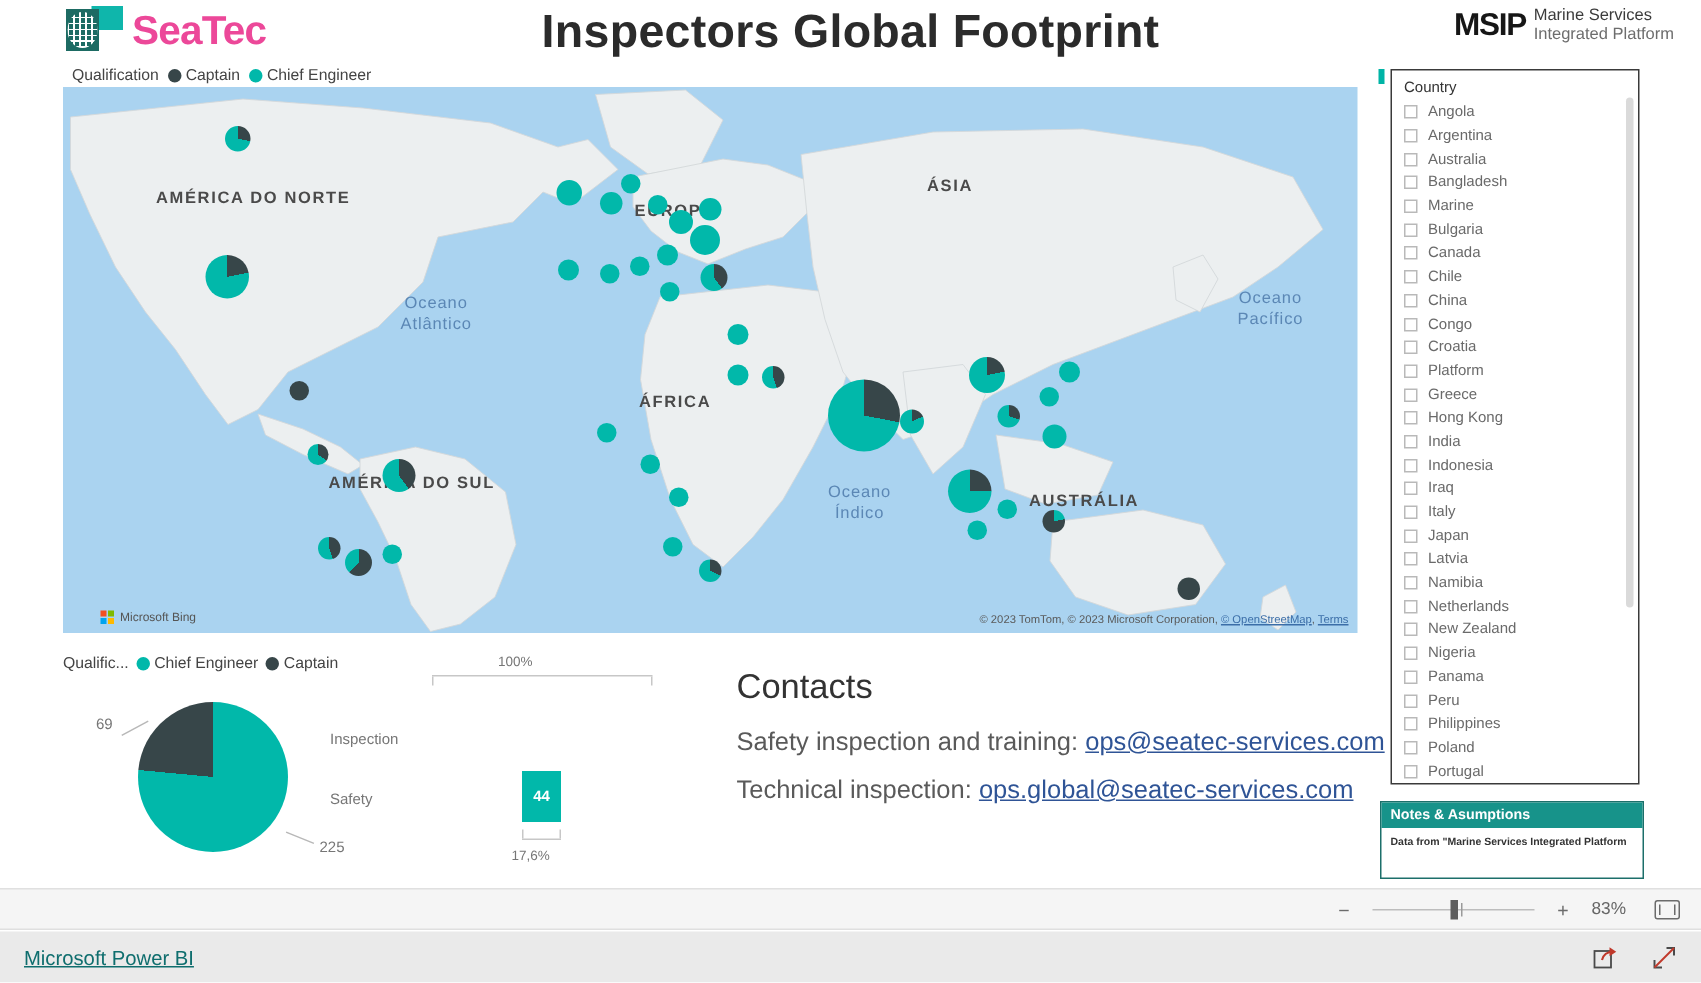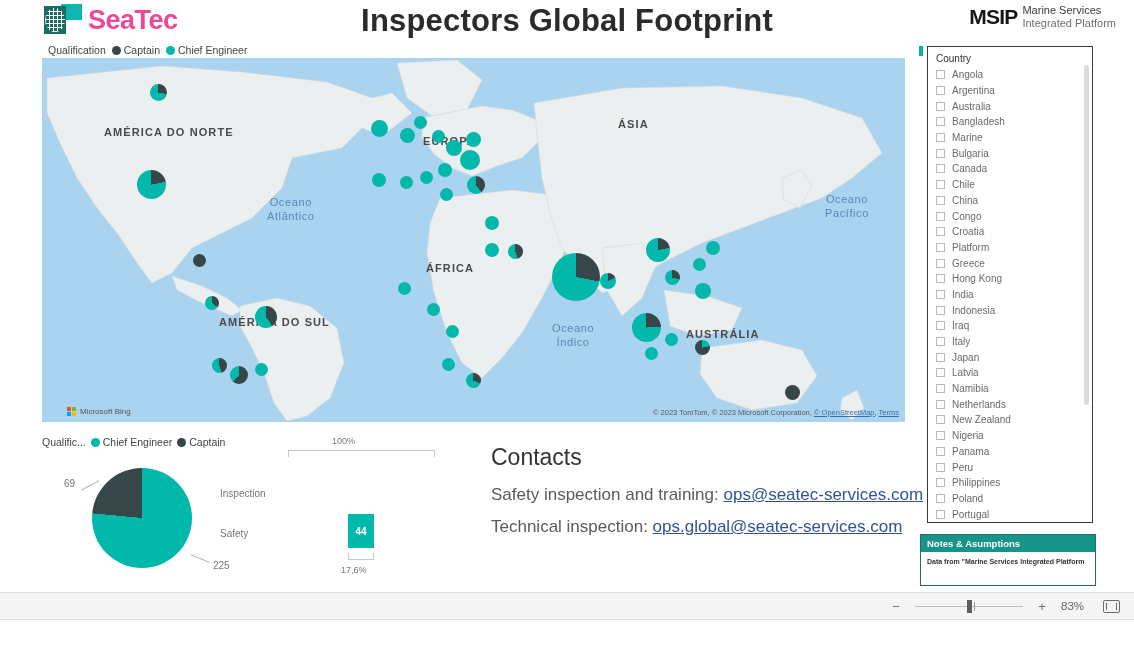--- a/index.html
+++ b/index.html
@@ -464,14 +464,33 @@
     <div class="zb-btn">−</div>
     <div class="zb-track">
       <div class="zb-tick"></div>
       <div class="zb-thumb"></div>
     </div>
     <div class="zb-btn">+</div>
     <div class="zb-pct">83%</div>
     <div class="zb-fit"></div>
   </div>
 
+  <div class="statusbar">
+    <a href="#" class="pbi-link">Microsoft Power BI</a>
+    <div class="sb-icons">
+      <span class="ic">
+        <svg width="17" height="17" viewBox="0 0 17 17">
+          <rect x="1" y="4" width="11" height="11" fill="none" stroke="#4a4a4a" stroke-width="1.2"></rect>
+          <path d="M6 10 C7 6, 10 4.5, 13.5 4.5" fill="none" stroke="#c0392b" stroke-width="1.4"></path>
+          <path d="M11 1.5 L15.5 4.5 L11 7.5 Z" fill="#c0392b"></path>
+        </svg>
+      </span>
+      <span class="ic">
+        <svg width="17" height="17" viewBox="0 0 17 17">
+          <path d="M10 2 L15 2 L15 7" fill="none" stroke="#4a4a4a" stroke-width="1.3"></path>
+          <path d="M7 15 L2 15 L2 10" fill="none" stroke="#4a4a4a" stroke-width="1.3"></path>
+          <path d="M15 2 L2 15" stroke="#c0392b" stroke-width="1.3"></path>
+        </svg>
+      </span>
+    </div>
+  </div>
 
 </div>
 
 </body></html>

